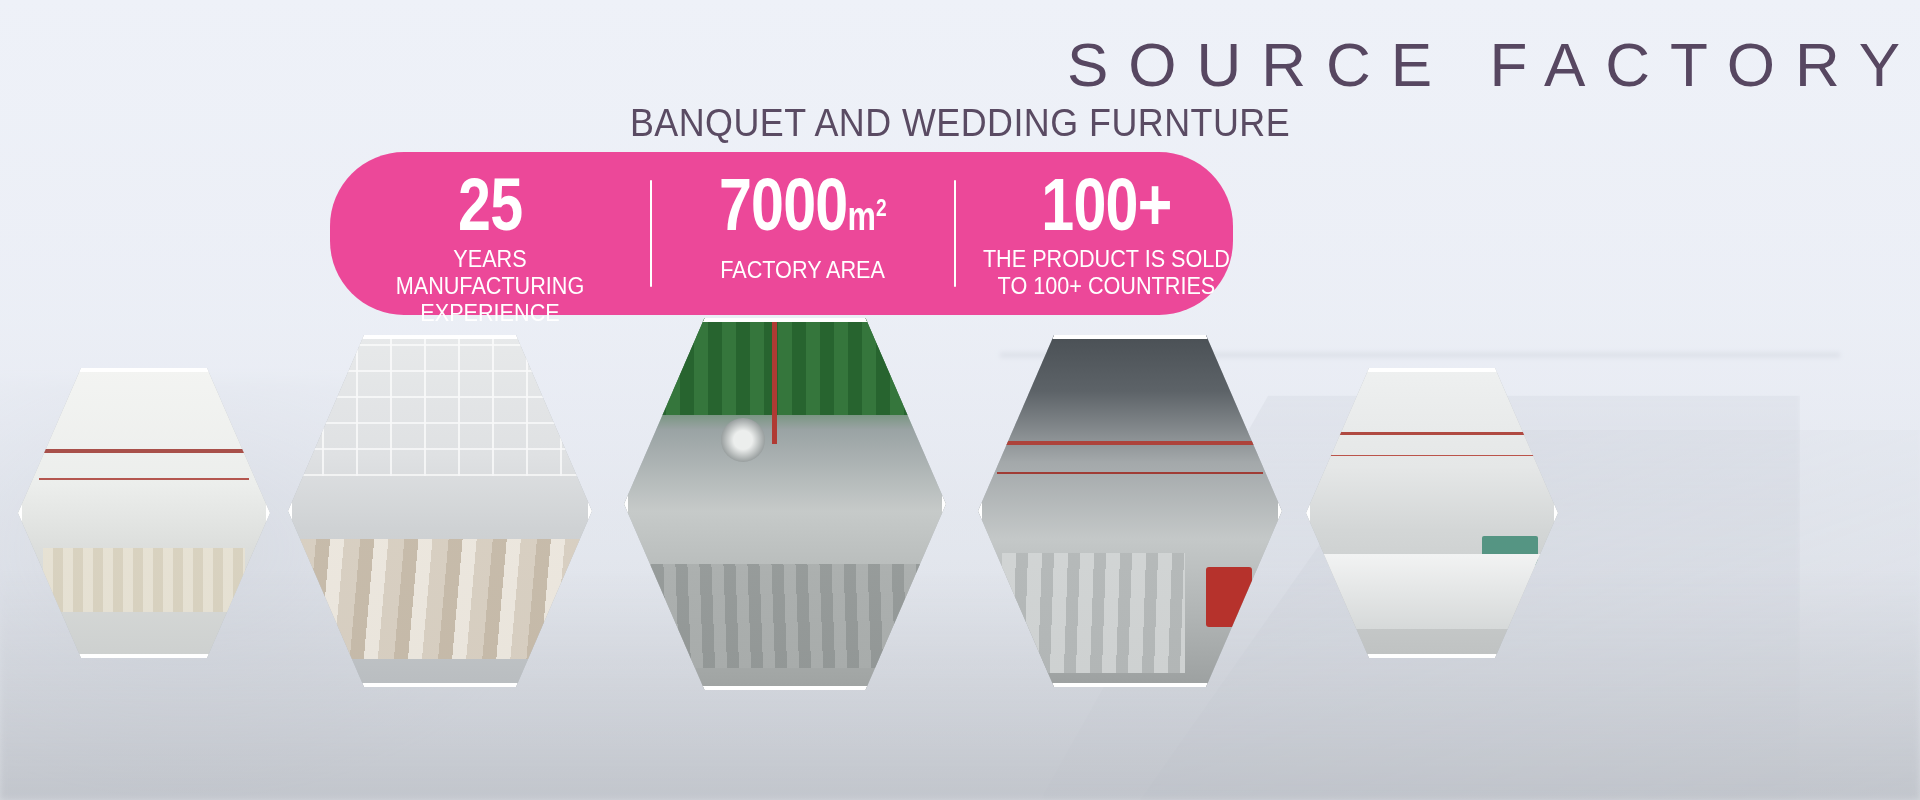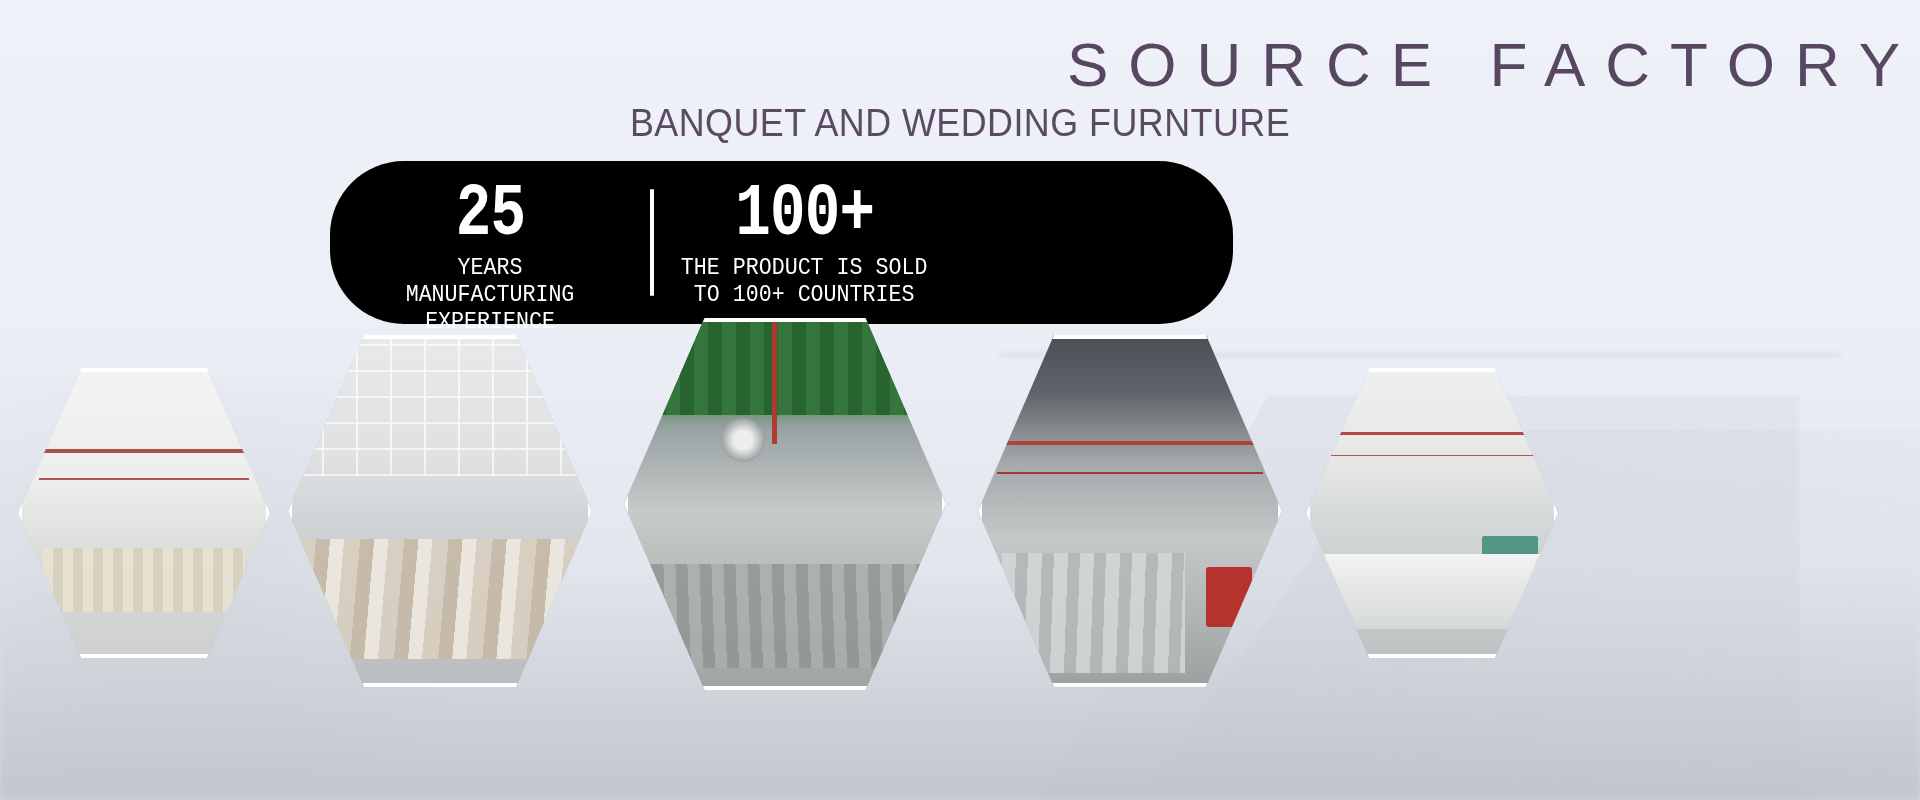--- a/index.html
+++ b/index.html
@@ -37,22 +37,22 @@
   .title{position:absolute;left:0;top:30px;width:1920px;text-align:right;
     font-size:62px;line-height:70px;font-weight:400;letter-spacing:20px;
     text-indent:20px;color:#574761;
     font-family:"Liberation Sans", sans-serif;}
   .subtitle{position:absolute;left:0;top:101px;width:1920px;text-align:center;
     font-size:39px;line-height:44px;font-weight:400;letter-spacing:.5px;color:#5a4b63;
     transform:scaleX(.92);transform-origin:center top;
     font-family:"Liberation Sans Narrow","Liberation Sans",sans-serif;}
 
   
-  .stats{position:absolute;left:330px;top:161px;width:903px;height:163px;
-    background:#000000;border-radius:74px;display:flex;align-items:stretch;font-family:Liberation Mono, monospace;}
+  .stats{position:absolute;left:330px;top:152px;width:903px;height:163px;
+    background:#ec4899;border-radius:74px;display:flex;align-items:stretch;}
   .stat{flex:1 1 0;position:relative;display:flex;flex-direction:column;
     align-items:center;justify-content:flex-start;padding-top:14px;}
   .stat.s1{flex:0 0 320px;}
   .stat.s2{flex:0 0 302px;}
   .stat.s3{flex:0 0 281px;padding-left:10px;}
   .divider{width:2px;background:#ffffff;margin:28px 0;flex:0 0 2px;border-radius:1px;}
   .num{color:#fff;font-weight:700;font-size:74px;line-height:78px;letter-spacing:-1px;
     transform:scaleX(.80);transform-origin:center center;white-space:nowrap;}
   .num .unit{font-size:40px;letter-spacing:0;}
   .num .unit sup{font-size:24px;vertical-align:super;line-height:0;}
@@ -131,20 +131,24 @@
   <div class="stats">
 
     <div class="stat s1">
       <div class="num">25</div>
       <div class="cap">YEARS
 MANUFACTURING EXPERIENCE</div>
     </div>
 
     <div class="divider"></div>
 
+    <div class="stat s2">
+      <div class="num"><span>7000</span><span class="unit"><span>m</span><sup>2</sup></span></div>
+      <div class="cap">FACTORY AREA</div>
+    </div>
 
     <div class="divider"></div>
 
     <div class="stat s3">
       <div class="num">100+</div>
       <div class="cap">THE PRODUCT IS SOLD
 TO 100+ COUNTRIES</div>
     </div>
 
   </div>

